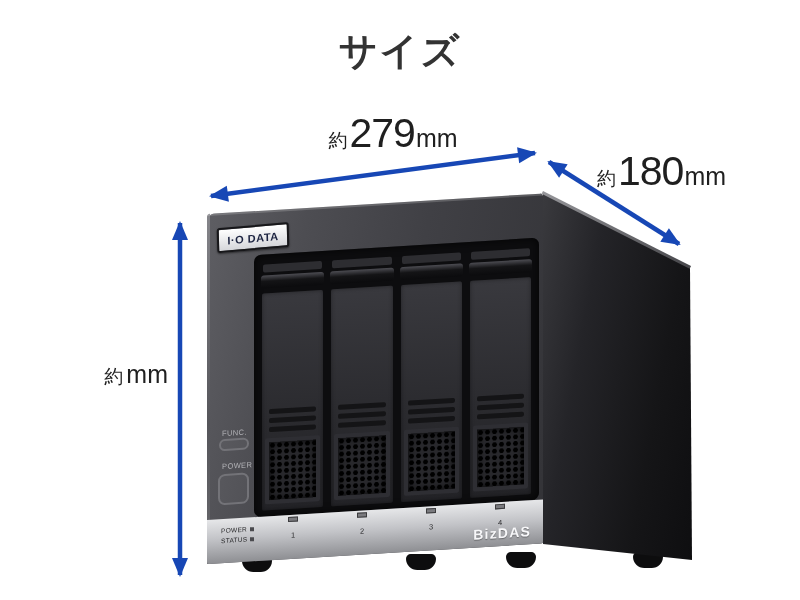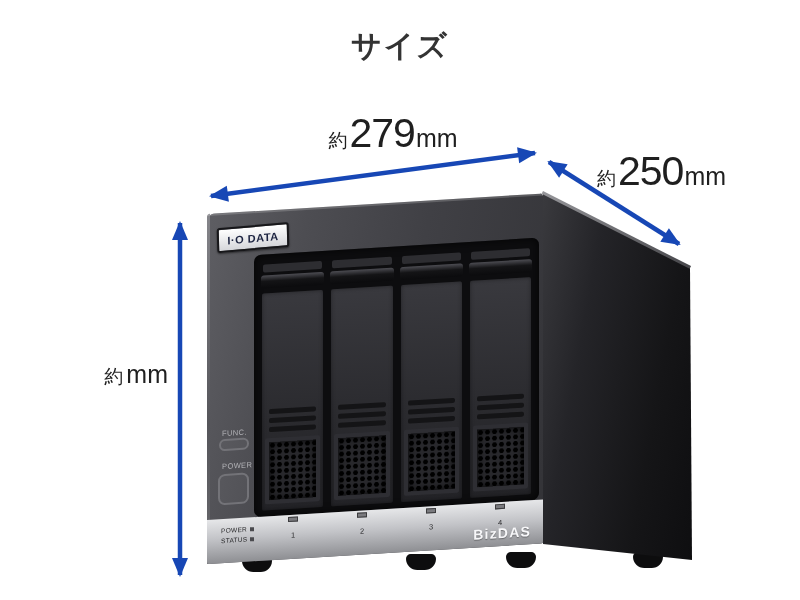--- a/index.html
+++ b/index.html
@@ -5,21 +5,21 @@
   html,body{margin:0;padding:0;}
   body{
     width:800px;height:600px;position:relative;background:#ffffff;overflow:hidden;
     font-family:"Liberation Sans", sans-serif;
   }
   .stage{position:absolute;inset:0;}
 
   
   .title{
     position:absolute;top:26px;left:0;width:800px;margin:0;
-    text-align:center;font-size:30px;font-weight:700;color:#333333;letter-spacing:2px;
+    text-align:center;font-size:38px;font-weight:700;color:#333333;letter-spacing:2px;
   }
 
   
   .dim-label{position:absolute;display:flex;align-items:baseline;color:#1f1f1f;}
   .dim-label .approx{font-size:19px;margin-right:2px;}
   .dim-label .num{font-size:41px;letter-spacing:-1px;}
   .dim-label .unit{font-size:25px;margin-left:1px;}
   .dim-width{left:293px;top:110px;width:200px;justify-content:center;}
   .dim-depth{left:597px;top:148px;width:180px;justify-content:flex-start;}
   .dim-height{left:20px;top:360px;width:148px;justify-content:flex-end;}
@@ -143,21 +143,21 @@
 
   <h1 class="title">サイズ</h1>
 
   <div class="dim-label dim-width">
     <span class="approx">約</span>
       <span class="num">279</span>
       <span class="unit">mm</span>
   </div>
   <div class="dim-label dim-depth">
     <span class="approx">約</span>
-      <span class="num">250</span>
+      <span class="num">180</span>
       <span class="unit">mm</span>
   </div>
   <div class="dim-label dim-height">
     <span class="approx">約</span>
       <span class="unit">mm</span>
   </div>
 
   <div class="device">
     <div class="foot foot-1"></div>
     <div class="foot foot-2"></div>

